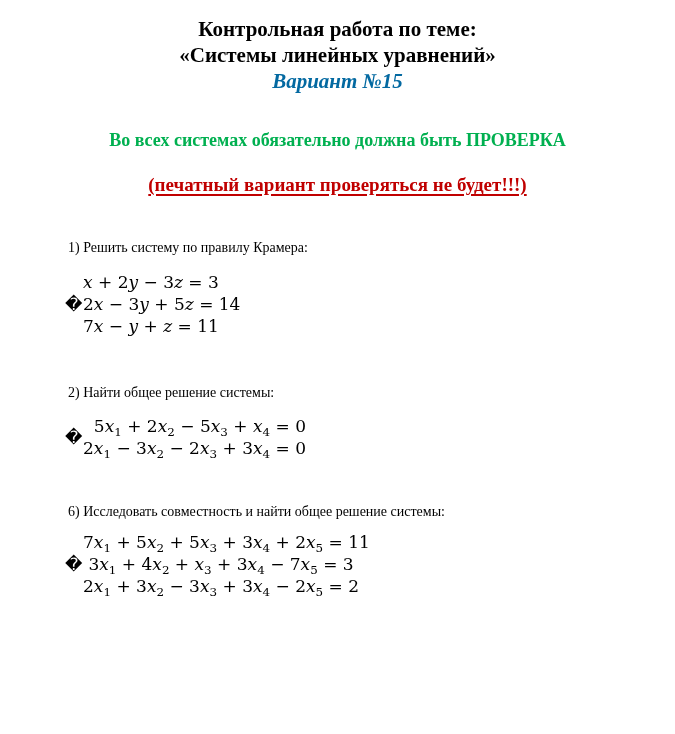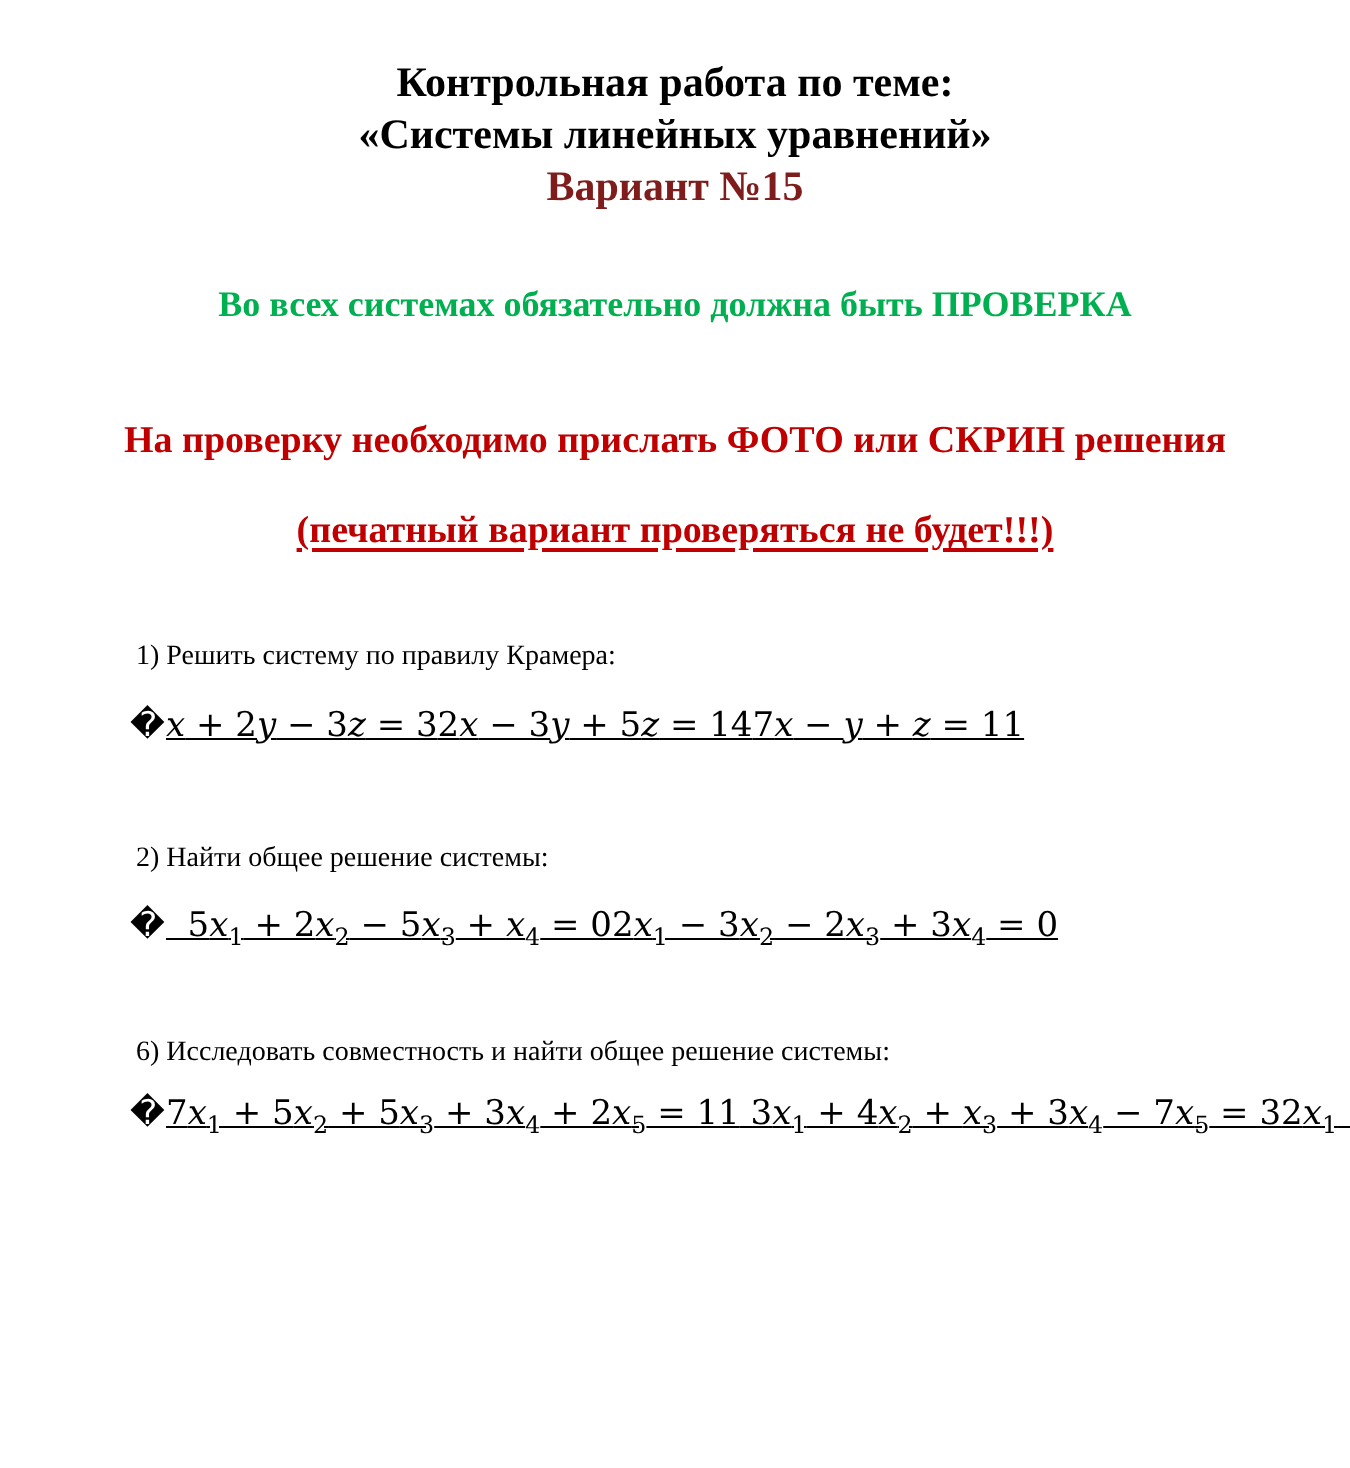--- a/index.html
+++ b/index.html
@@ -5,21 +5,21 @@
   html, body { margin: 0; padding: 0; }
   body {
     width: 675px; height: 734px;
     background: #ffffff;
     font-family: "Liberation Serif", "DejaVu Serif", serif;
     color: #000000;
   }
   .page {
     width: 675px; height: 734px;
     box-sizing: border-box;
-    padding-top: 28px;
+    padding-top: 16px;
     overflow: hidden;
     background: #ffffff;
   }
   .title-line {
     text-align: center;
     font-weight: bold;
     font-size: 21px;
     line-height: 26px;
   }
   .title-gap { margin-top: 0; }
@@ -61,45 +61,44 @@
   .sys-1 { margin-top: 13px; }
   .sys-2 { margin-top: 12px; }
   .sys-3 { margin-top: 9px; }
   .brace-glyph {
     flex: 0 0 18px;
     width: 18px;
     font-family: "DejaVu Sans", sans-serif;
     font-size: 17px;
     line-height: 17px;
   }
-  .eq-lines { display: flex; flex-direction: row; text-decoration: underline; }
+  .eq-lines { display: flex; flex-direction: column; }
   .eq {
     font-family: "DejaVu Serif", serif;
     font-size: 17px;
     line-height: 22px;
     white-space: pre;
   }
   .eq i { font-style: italic; }
   .eq sub {
     font-size: 70%;
     line-height: 0;
   }
 </style>
 </head>
 <body>
 
 <div class="page">
 
   <div class="title-line" style="color: rgb(0, 0, 0);">Контрольная работа по теме:</div>
   <div class="title-line title-gap" style="color: rgb(0, 0, 0);">«Системы линейных уравнений»</div>
-  <div class="title-line title-gap" style="color: #7f1d1d;">Вариант №15</div>
+  <div class="title-line title-gap" style="color: #0369a1; font-style: italic;">Вариант №15</div>
 
   <div class="notice notice-green" style="color: rgb(0, 176, 80);">Во всех системах обязательно должна быть ПРОВЕРКА</div>
 
-  <div class="notice notice-red-1" style="color: rgb(192, 0, 0);">На проверку необходимо прислать ФОТО или СКРИН решения</div>
 
   <div class="notice notice-red-2" style="color: rgb(192, 0, 0);">(печатный вариант проверяться не будет!!!)</div>
 
   <section>
     <div class="problem-label label-1">1) Решить систему по правилу Крамера:</div>
     <div class="system sys-1">
       <span class="brace-glyph">�</span>
       <div class="eq-lines">
         <div class="eq"><i>x</i> + 2<i>y</i> − 3<i>z</i> = 3</div>
         <div class="eq">2<i>x</i> − 3<i>y</i> + 5<i>z</i> = 14</div>

